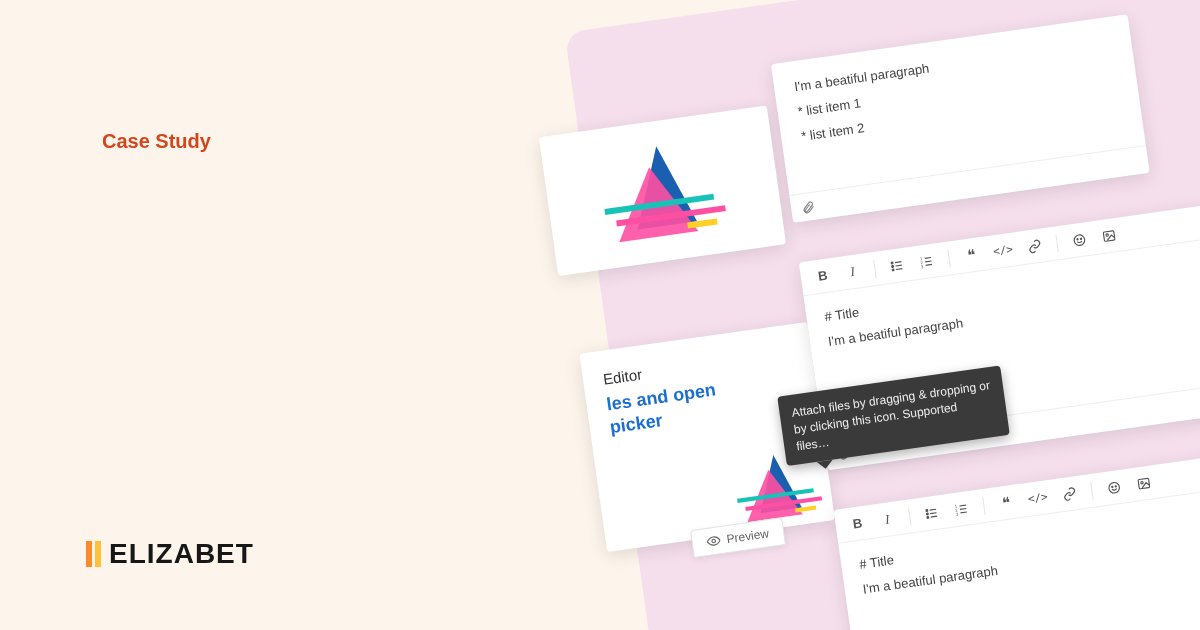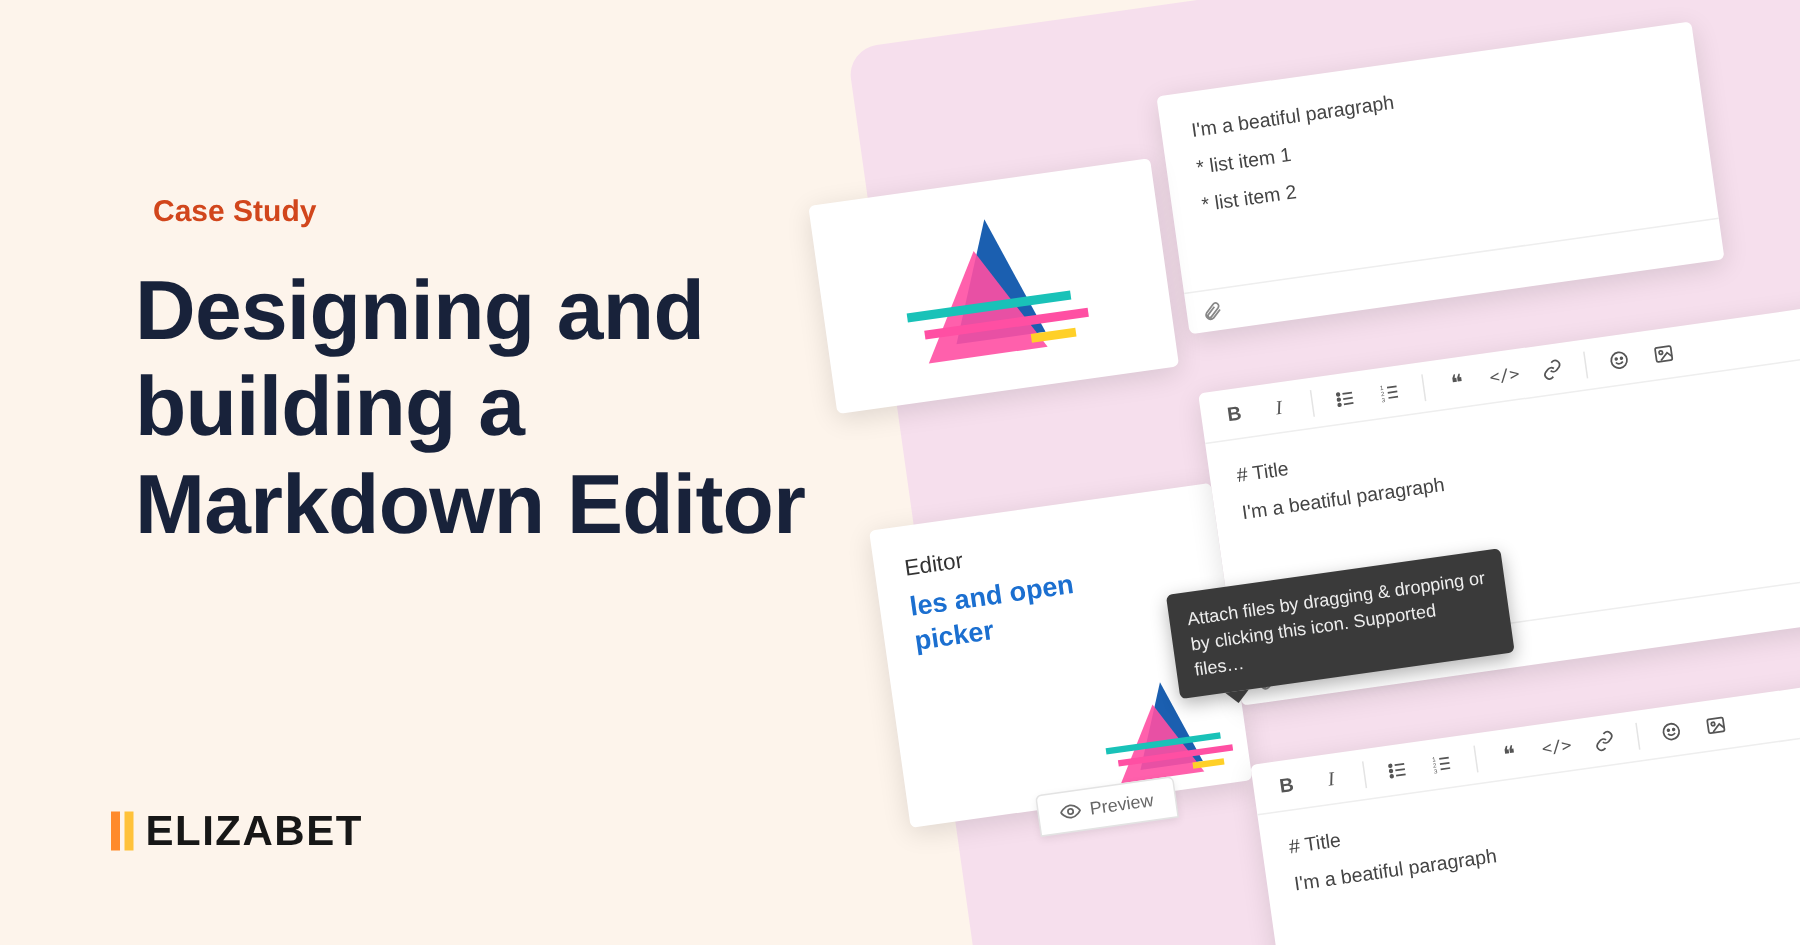--- a/index.html
+++ b/index.html
@@ -22,21 +22,21 @@
   .title {
     color: #18223a;
     font-weight: 800;
     font-size: 56px;
     line-height: 1.15;
     letter-spacing: -0.5px;
   }
 
   .brand {
     position: absolute;
-    left: 74px;
+    left: 86px;
     bottom: 60px;
     display: flex;
     align-items: center;
     gap: 8px;
   }
   .brand-bars { display: flex; gap: 3px; }
   .brand-bars span { display: block; width: 6px; height: 26px; }
   .brand-bars span:nth-child(1){ background:#ff8a2b; }
   .brand-bars span:nth-child(2){ background:#ffc23a; }
   .brand-text {
@@ -120,21 +120,20 @@
   .card-c { left:260px; top:510px; width:440px; height:180px; }
   .preview-tab { position:absolute; left:115px; top:510px; background:#fff; border:1px solid #e3e3e3; border-radius:4px 4px 0 0; padding:6px 14px; font-size:12px; color:#666; display:flex; align-items:center; gap:6px; box-shadow:0 2px 6px rgba(0,0,0,0.08);}
 
   svg { display:block; }
 </style>
 </head>
 <body>
 
 <div class="left">
   <div class="kicker">Case Study</div>
-  <h1 class="title">Designing and building a Markdown Editor</h1>
 </div>
 
 <div class="brand">
   <div class="brand-bars">
       <span></span>
       <span></span>
     </div>
   <div class="brand-text">ELIZABET</div>
 </div>
 

